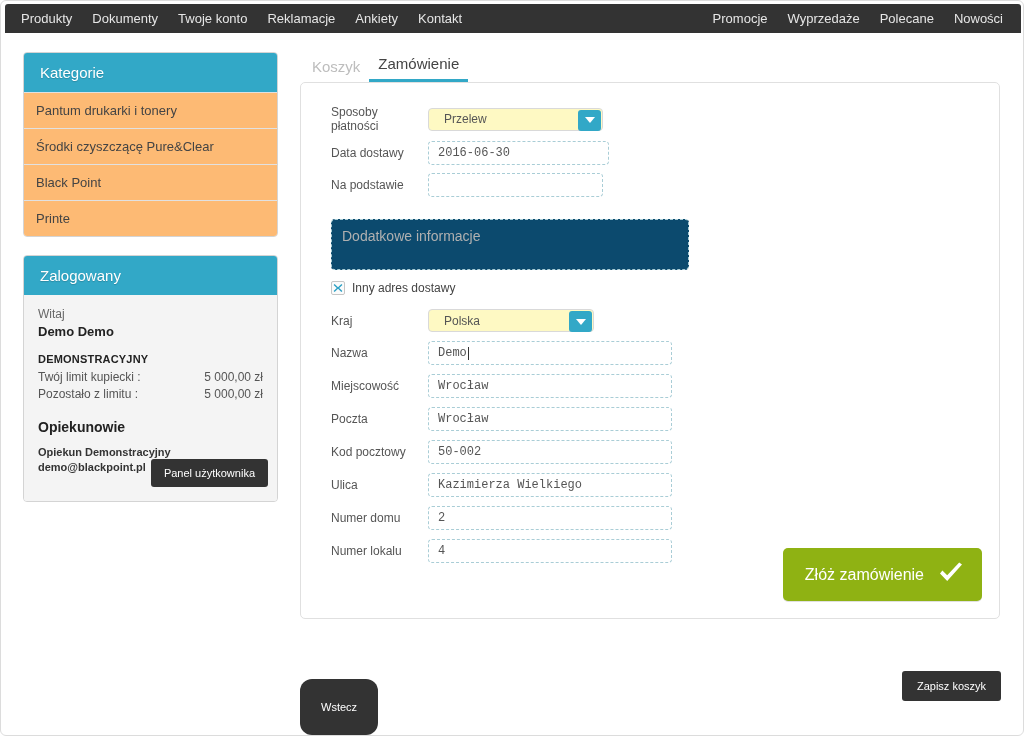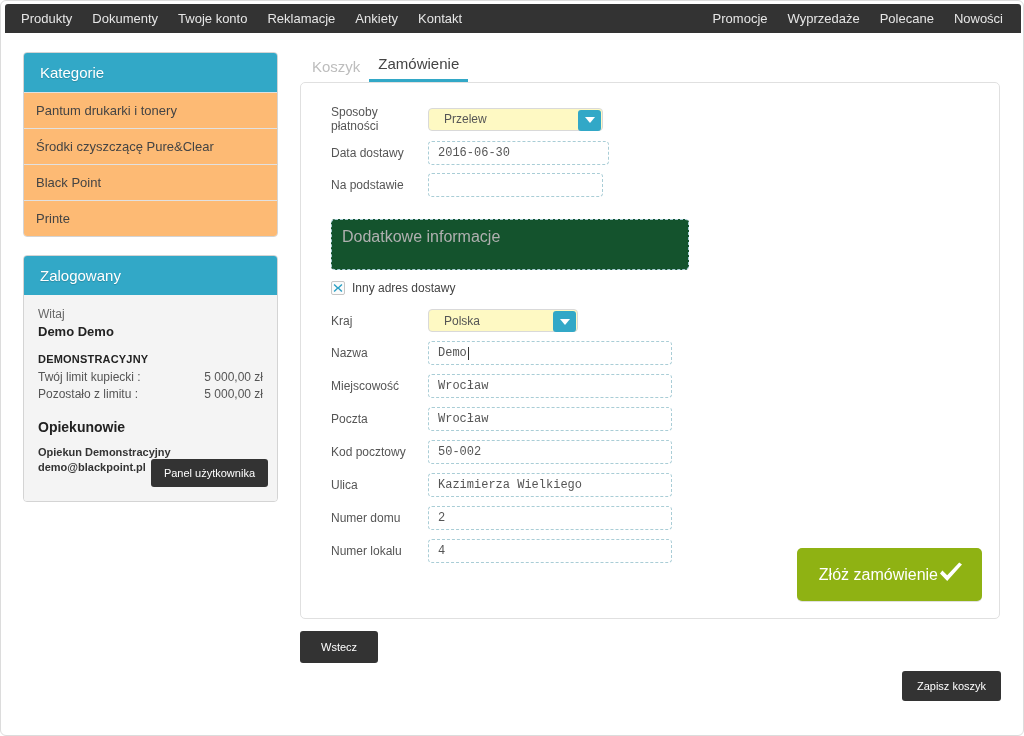--- a/index.html
+++ b/index.html
@@ -152,21 +152,21 @@
     border-radius: 3px;
     display: flex; align-items: center; justify-content: center;
   }
   .sel-arrow .tri {
     width: 0; height: 0;
     border-left: 5px solid transparent;
     border-right: 5px solid transparent;
     border-top: 6px solid #ffffff;
   }
   .sel-payment { width: 175px; }
-  .sel-country { width: 150px; }
+  .sel-country { width: 166px; }
 
   
   .dashed-input {
     height: 24px;
     border: 1px dashed #a9cdd6;
     border-radius: 4px;
     background: #ffffff;
     font-size: 12px;
     color: #555555;
     padding: 0 8px 0 9px;
@@ -186,23 +186,23 @@
     margin-left: 1px;
     vertical-align: middle;
   }
 
   .ta-wrap { padding-left: 14px; margin-top: 22px; }
   .textarea {
     width: 358px;
     height: 51px;
     border: 1px dashed #a9cdd6;
     border-radius: 4px;
-    background: #14532d;
+    background: #0c4a6e;
     padding: 8px 10px;
-    font-size: 16px;
+    font-size: 14px;
     color: #b0b0b0;
     cursor: text;
   }
 
   .chk-row { display: flex; align-items: center; padding-left: 14px; margin-top: 11px; margin-bottom: 14px; }
   .chk-box {
     width: 14px; height: 14px;
     border: 1px solid #c6c6c6;
     border-radius: 2px;
     background: #fbfbfb;
@@ -221,36 +221,38 @@
     position: absolute;
     right: 17px; bottom: 17px;
     background: #8fb213;
     border: none;
     border-radius: 5px;
     color: #ffffff;
     font-size: 16px;
     padding: 14px 18px 14px 22px;
     display: flex;
     align-items: center;
+    gap: 14px;
     cursor: pointer;
     box-shadow: 0 1px 0 rgba(0,0,0,.12);
     font-family: "Liberation Sans", sans-serif;
   }
   .btn-green .chk-glyph { line-height: 1; }
 
   .btn-wstecz-wrap { margin-top: 12px; padding-left: 0; }
   .btn-wstecz {
     background: #333333;
     color: #ffffff;
     font-size: 11px;
     border: none;
-    border-radius: 3px;
-    padding: 10px 21px;
+    border-radius: 12px;
+    padding: 22px 21px;
     cursor: pointer;
     font-family: "Liberation Sans", sans-serif;
+    margin-top: 48px;
   }
 
   .btn-save-wrap { position: absolute; right: 22px; top: 670px; }
   .btn-save {
     background: #333333;
     color: #ffffff;
     font-size: 11px;
     border: none;
     border-radius: 3px;
     padding: 9px 15px;

